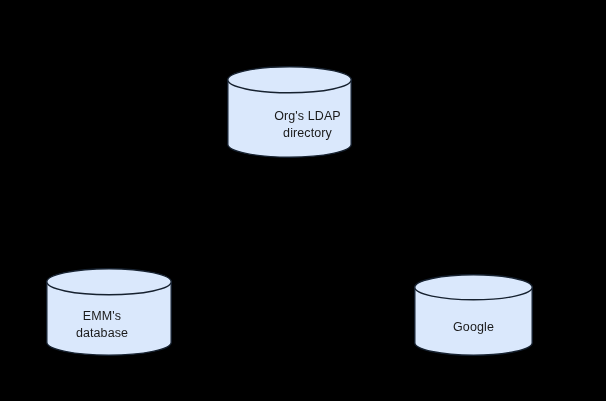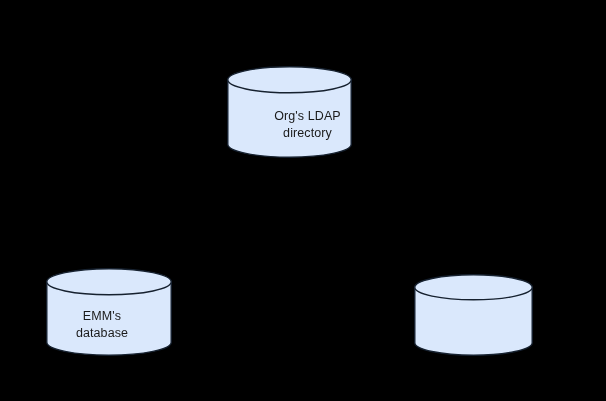--- a/index.html
+++ b/index.html
@@ -60,15 +60,16 @@
       </svg>
     <div class="node-label" style="top: 40px;">EMM's
 database</div>
   </div>
 
   <div class="node" id="node-2" style="left: 414px; top: 274px; width: 119px; height: 82px;">
     <svg width="119" height="82" viewBox="0 0 119 82">
         <path d="M 0.8,12.5 L 0.8,68.7 A 58.7,12.5 0 0 0 118.2,68.7 L 118.2,12.5 Z" fill="#dae8fc" stroke="#16212f" stroke-width="1.4" stroke-linejoin="round"></path>
         <ellipse cx="59.5" cy="13.3" rx="58.7" ry="12.5" fill="#dae8fc" stroke="#16212f" stroke-width="1.4"></ellipse>
       </svg>
+    <div class="node-label" style="top: 45px;">Google</div>
   </div>
 
 </div>
 
 </body></html>

